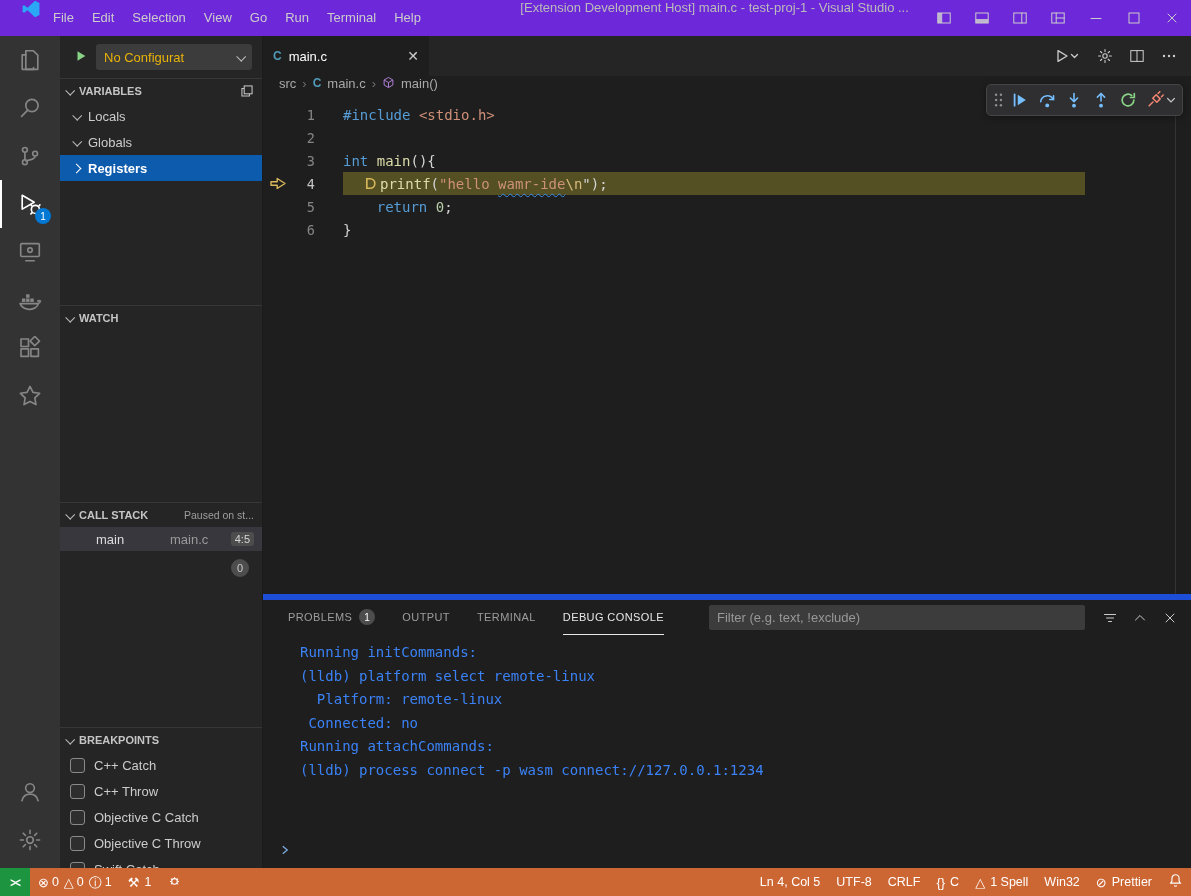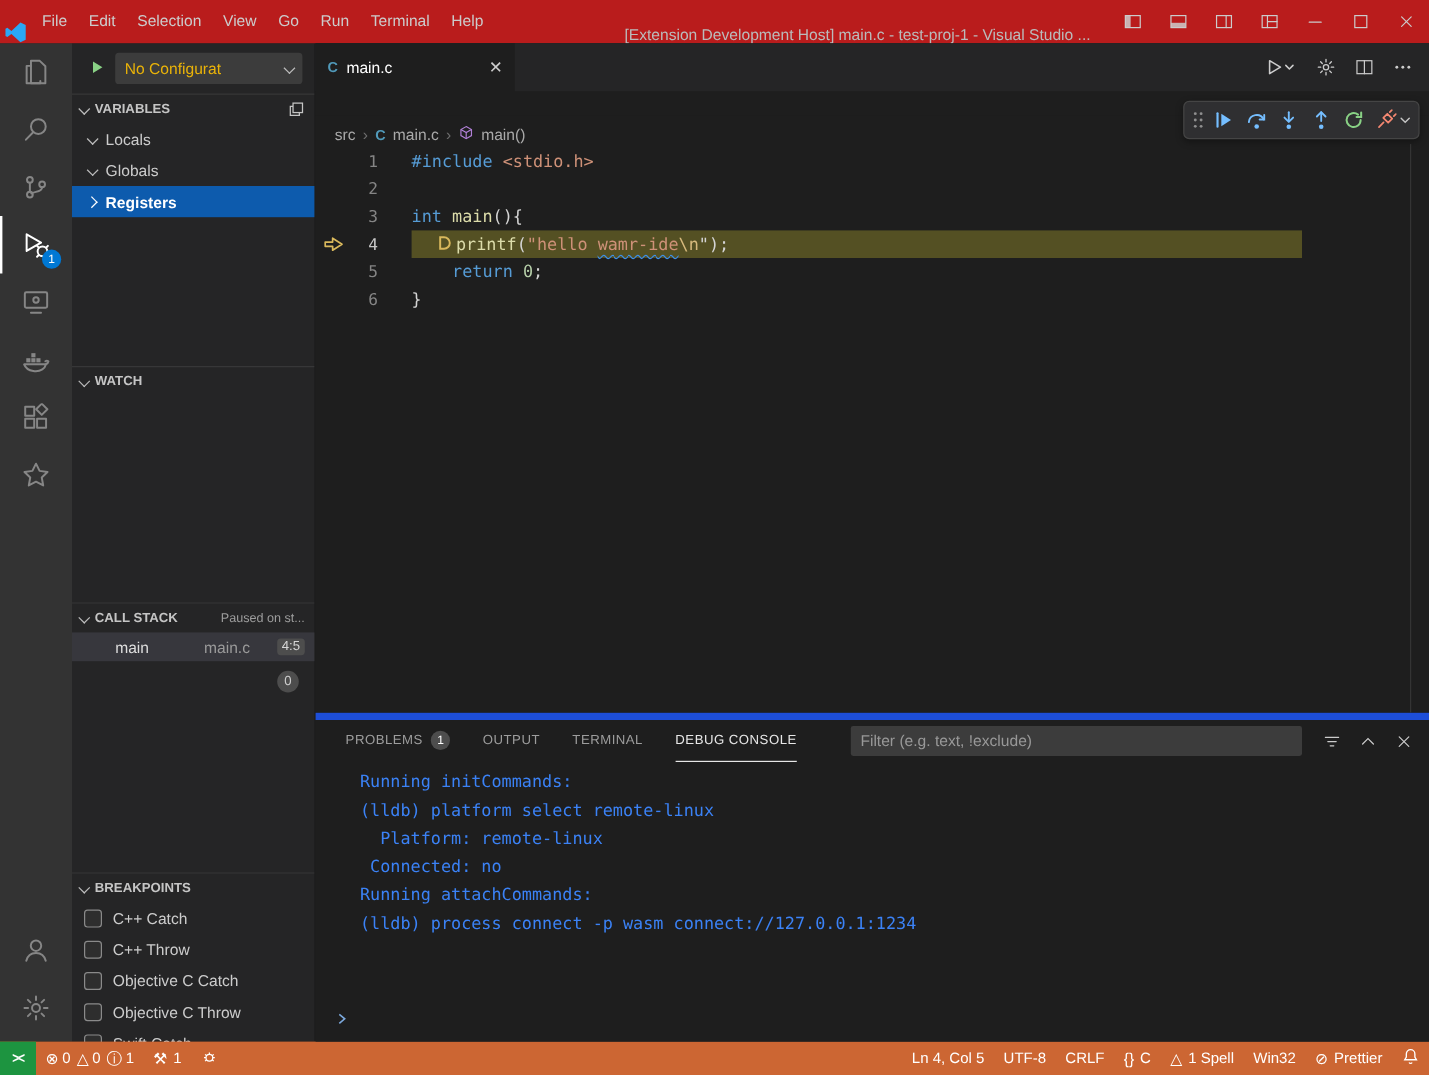--- a/index.html
+++ b/index.html
@@ -1,20 +1,20 @@
 <!DOCTYPE html>
 <html style="--status-bar-bg: #cc6633; --remote-bg: #1d9440; --selection-bg: #0d5bad; --debug-line-bg: #545023; --badge-bg: #0078d4;"><head>
 <meta charset="utf-8">
 <style>
   html,body{margin:0;padding:0;background:#1e1e1e;}
   body{width:1191px;height:896px;overflow:hidden;font-family:"Liberation Sans",sans-serif;-webkit-font-smoothing:antialiased;}
   .app{position:relative;width:1191px;height:896px;display:flex;flex-direction:column;background:#1e1e1e;color:#ccc;}
 
   
-  .titlebar{flex:0 0 36px;background:#b91c1c;display:flex;align-items:flex-end;padding-left:4px;position:relative;}
+  .titlebar{flex:0 0 36px;background:#6d28d9;display:flex;align-items:flex-start;padding-left:22px;position:relative;}
   .logo{display:grid;place-items:center;margin-right:4px;}
   .menus{display:flex;}
   .menu-item{padding:0 9px;font-size:13px;color:#cccccc;line-height:36px;cursor:default;}
   .win-title{position:absolute;left:60%;transform:translateX(-50%);font-size:13px;color:#bbbbbb;white-space:nowrap;}
   .win-controls{margin-left:auto;display:flex;height:100%;align-items:center;}
   .wc{width:38px;height:100%;display:grid;place-items:center;color:#cccccc;cursor:pointer;}
 
   
   .main-row{flex:1;display:flex;min-height:0;}
 
@@ -52,21 +52,21 @@
   .cb{width:13px;height:13px;border:1px solid #8a8a8a;border-radius:3px;background:#2e2e2e;flex:0 0 auto;}
 
   
   .main-col{flex:1;display:flex;flex-direction:column;position:relative;min-width:0;}
   .tabbar{flex:0 0 40px;background:#252526;display:flex;align-items:stretch;}
   .tab{width:146px;background:#1e1e1e;display:flex;align-items:center;gap:7px;padding:0 10px;font-size:13px;color:#ffffff;cursor:pointer;}
   .tab-close{margin-left:auto;color:#cccccc;font-size:14px;cursor:pointer;}
   .c-icon{color:#519aba;font-weight:bold;font-size:12px;}
   .tab-actions{margin-left:auto;display:flex;align-items:center;gap:16px;padding-right:14px;color:#cccccc;}
   .ta-btn{display:grid;place-items:center;cursor:pointer;}
-  .breadcrumbs{flex:0 0 24px;display:flex;align-items:flex-end;gap:6px;padding-left:16px;font-size:13px;color:#a9a9a9;background:#1e1e1e;margin-top:20px;}
+  .breadcrumbs{flex:0 0 24px;display:flex;align-items:flex-start;gap:6px;padding-left:16px;font-size:13px;color:#a9a9a9;background:#1e1e1e;}
   .bc-item{cursor:pointer;}
   .bc-sep{color:#6e6e6e;}
 
   
   .editor{flex:1;position:relative;background:#1e1e1e;padding-top:3px;overflow:hidden;}
   .code-line{height:23px;display:flex;align-items:center;position:relative;font-family:"DejaVu Sans Mono",monospace;font-size:14px;}
   .line-hl{position:absolute;left:80px;top:0;bottom:0;width:742px;background:var(--debug-line-bg,#545023);}
   .glyph{width:30px;display:flex;align-items:center;justify-content:center;z-index:1;}
   .lnum{width:22px;text-align:right;color:#858585;font-size:13.5px;z-index:1;}
   .code-line.current .lnum{color:#c6c6c6;}

